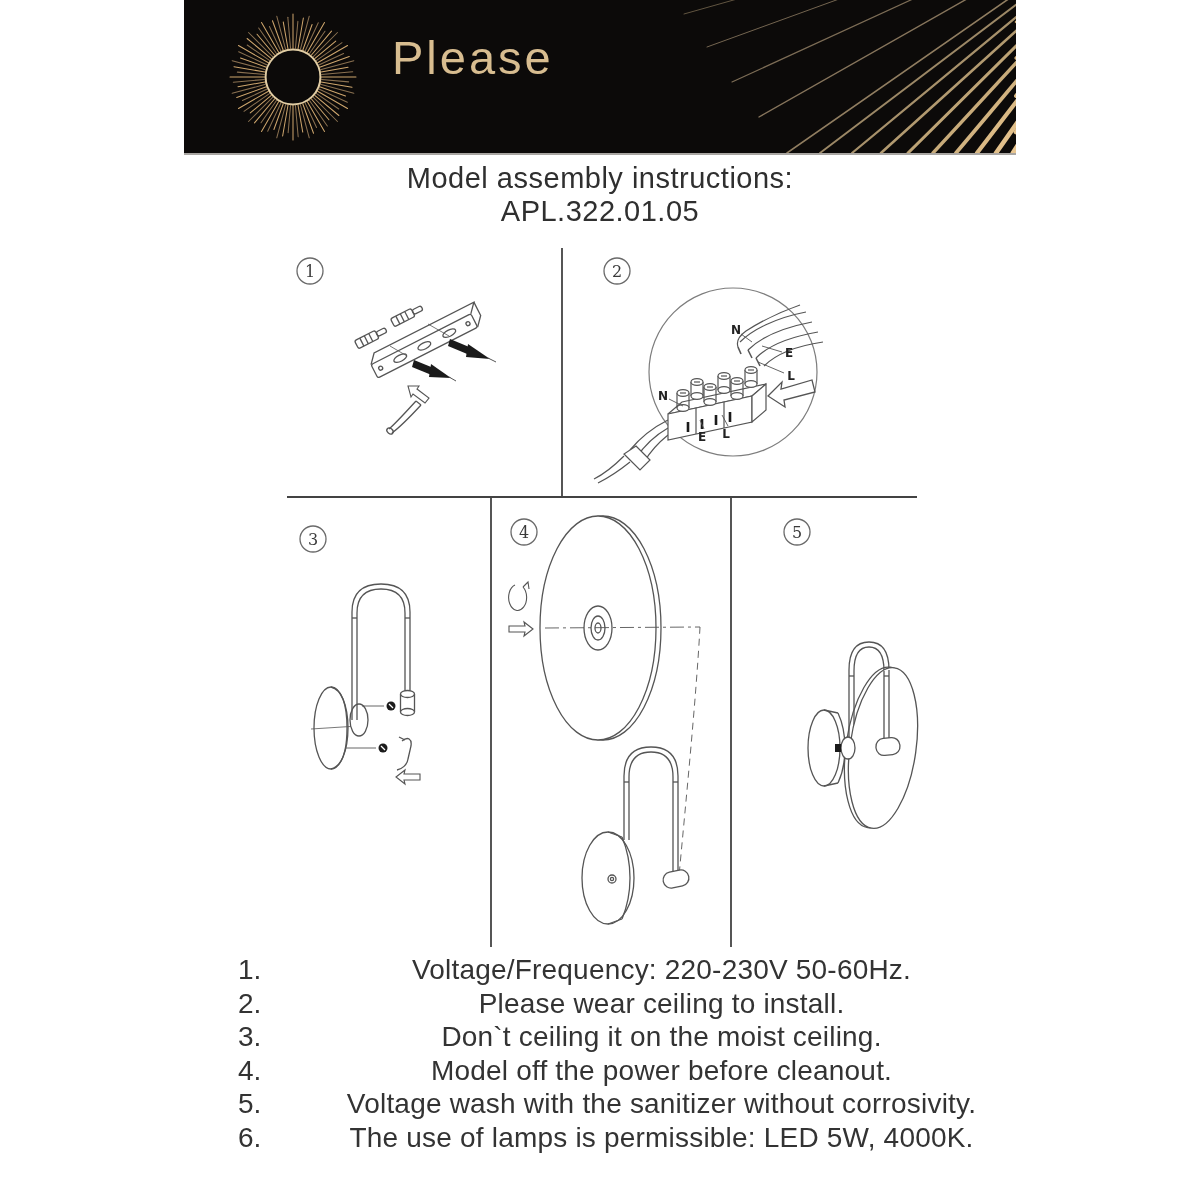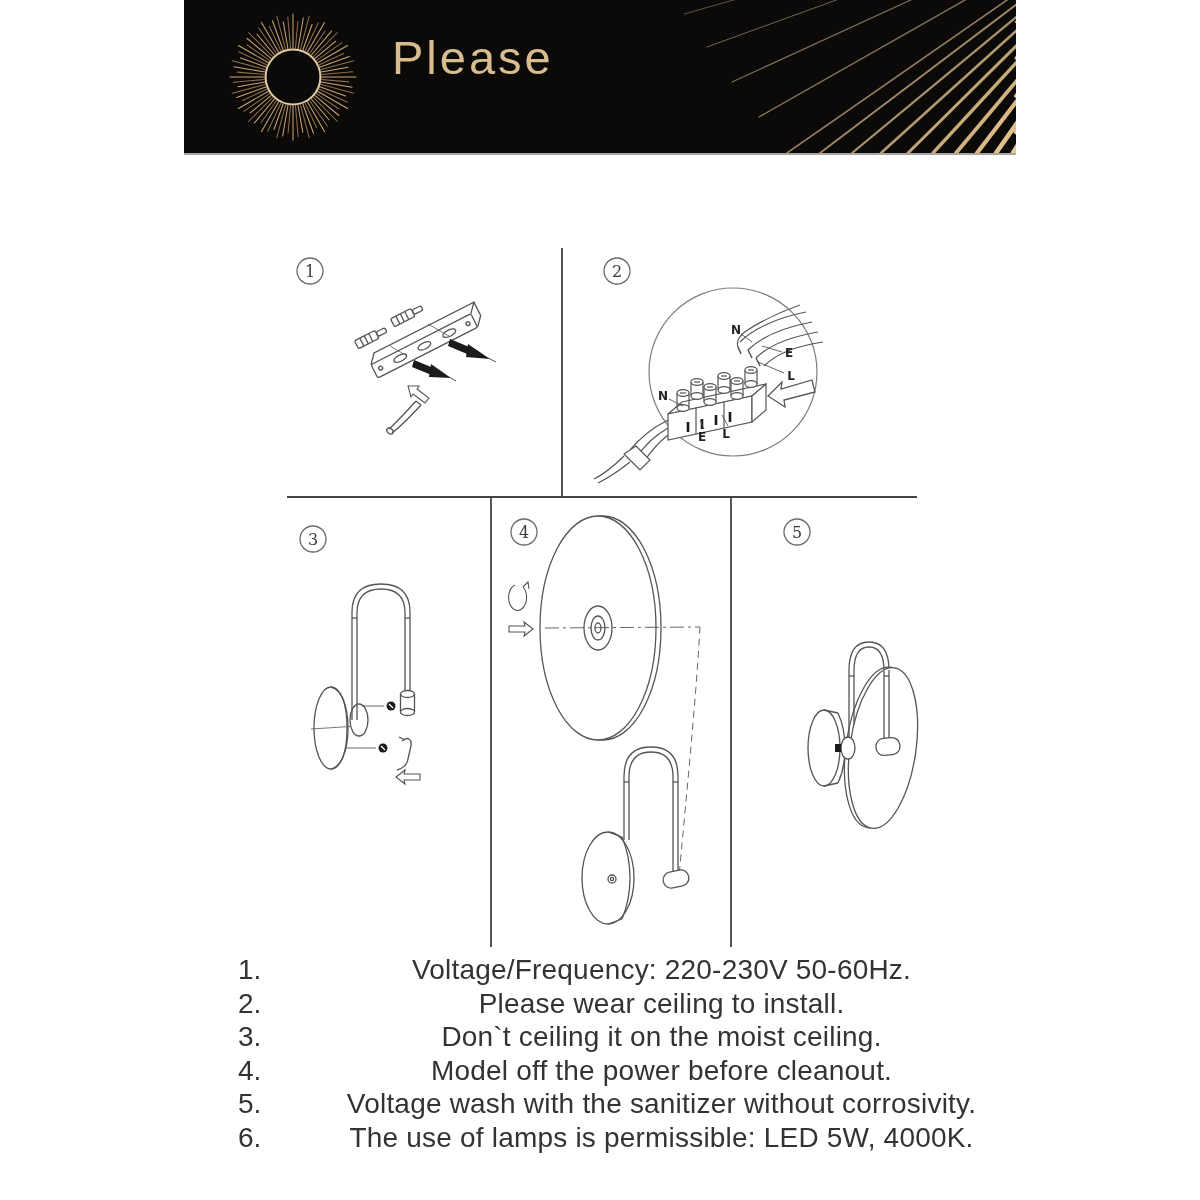--- a/index.html
+++ b/index.html
@@ -148,20 +148,22 @@
           <line x1="91.0" y1="56.8" x2="123.9" y2="48.0" stroke="#8a7151" stroke-width="1"></line>
           <line x1="91.6" y1="59.1" x2="118.2" y2="54.4" stroke="#cfa76e" stroke-width="1"></line>
           <line x1="91.9" y1="61.6" x2="122.8" y2="58.9" stroke="#8a7151" stroke-width="1"></line>
         </g>
     </svg>
   </div>
   <div class="brand">Please</div>
 </div>
 
 <div class="title-block">
+  <div class="title-line">Model assembly instructions:</div>
+  <div class="title-line">APL.322.01.05</div>
 </div>
 
 <svg class="diagram-svg" width="1200" height="1200" viewBox="0 0 1200 1200">
 
   <g stroke="#434343" stroke-width="1.8">
     <line x1="562" y1="248" x2="562" y2="497"></line>
     <line x1="287" y1="497" x2="917" y2="497"></line>
     <line x1="491" y1="497" x2="491" y2="947"></line>
     <line x1="731" y1="497" x2="731" y2="947"></line>
   </g>

